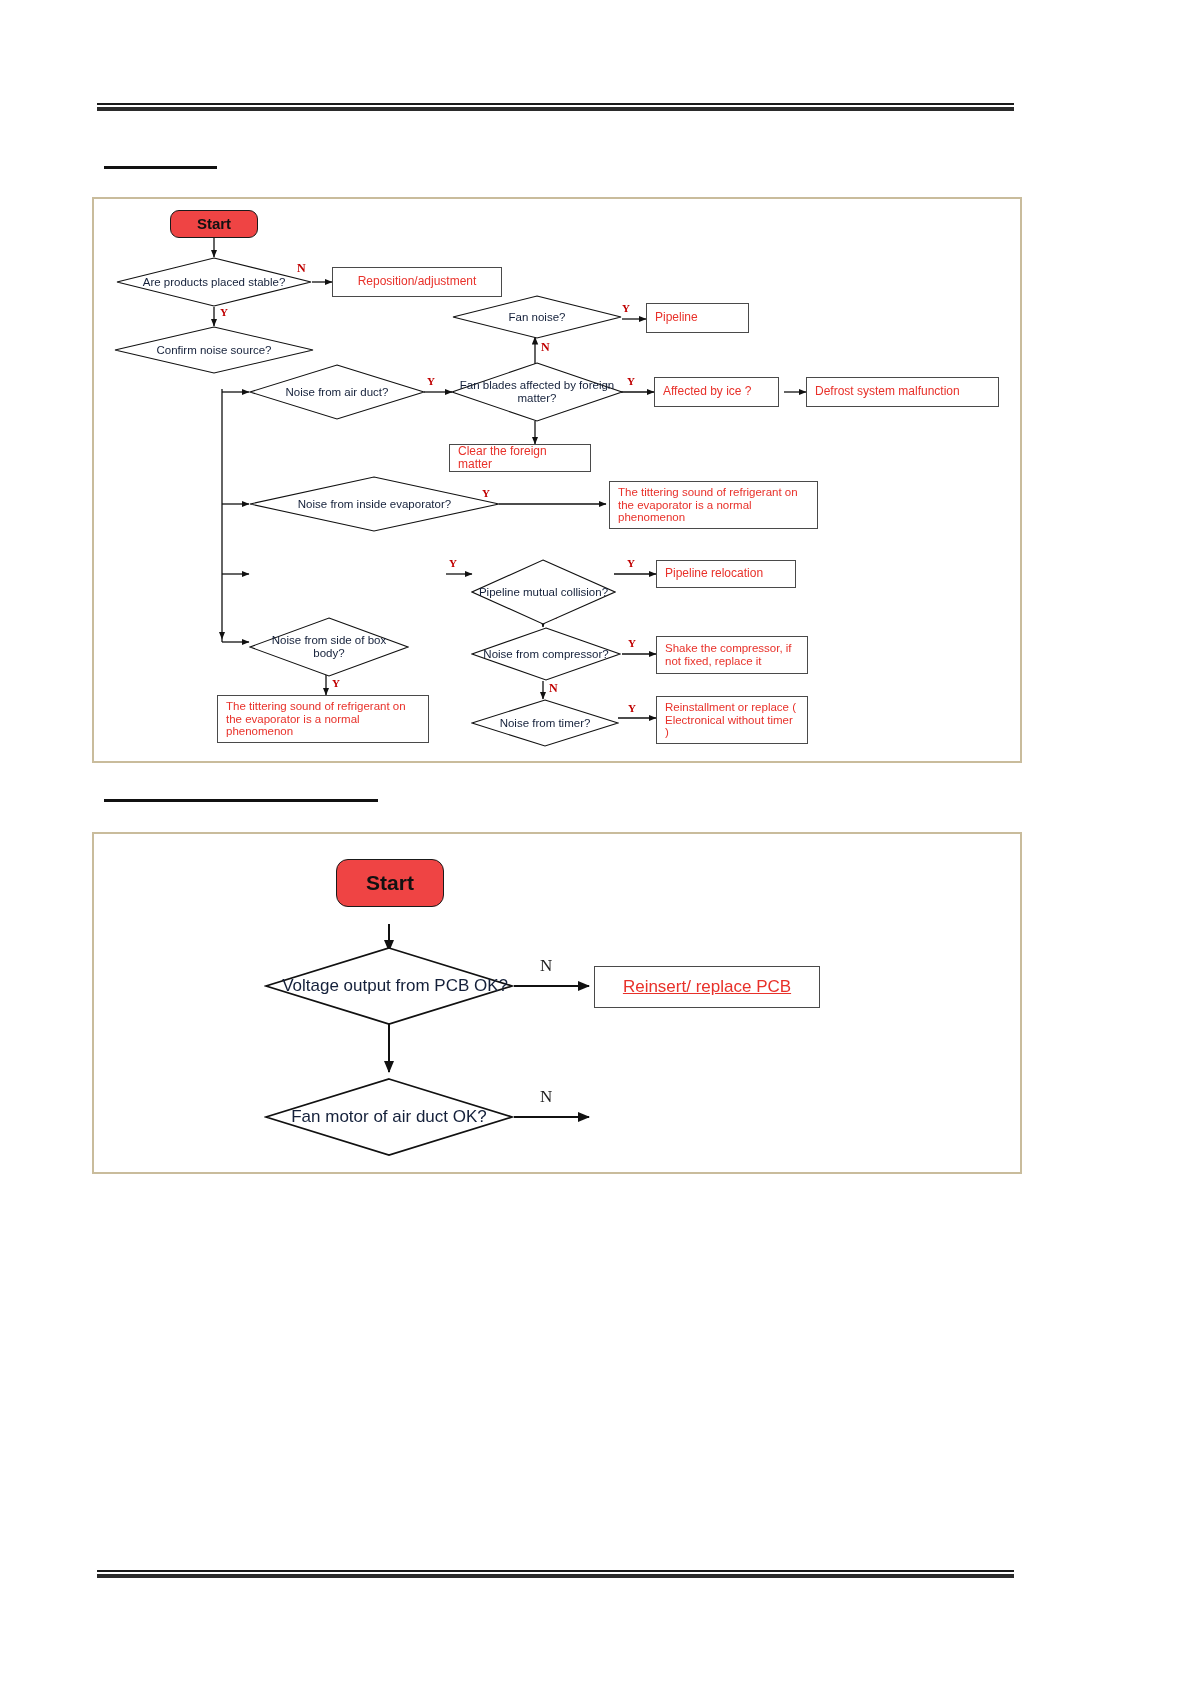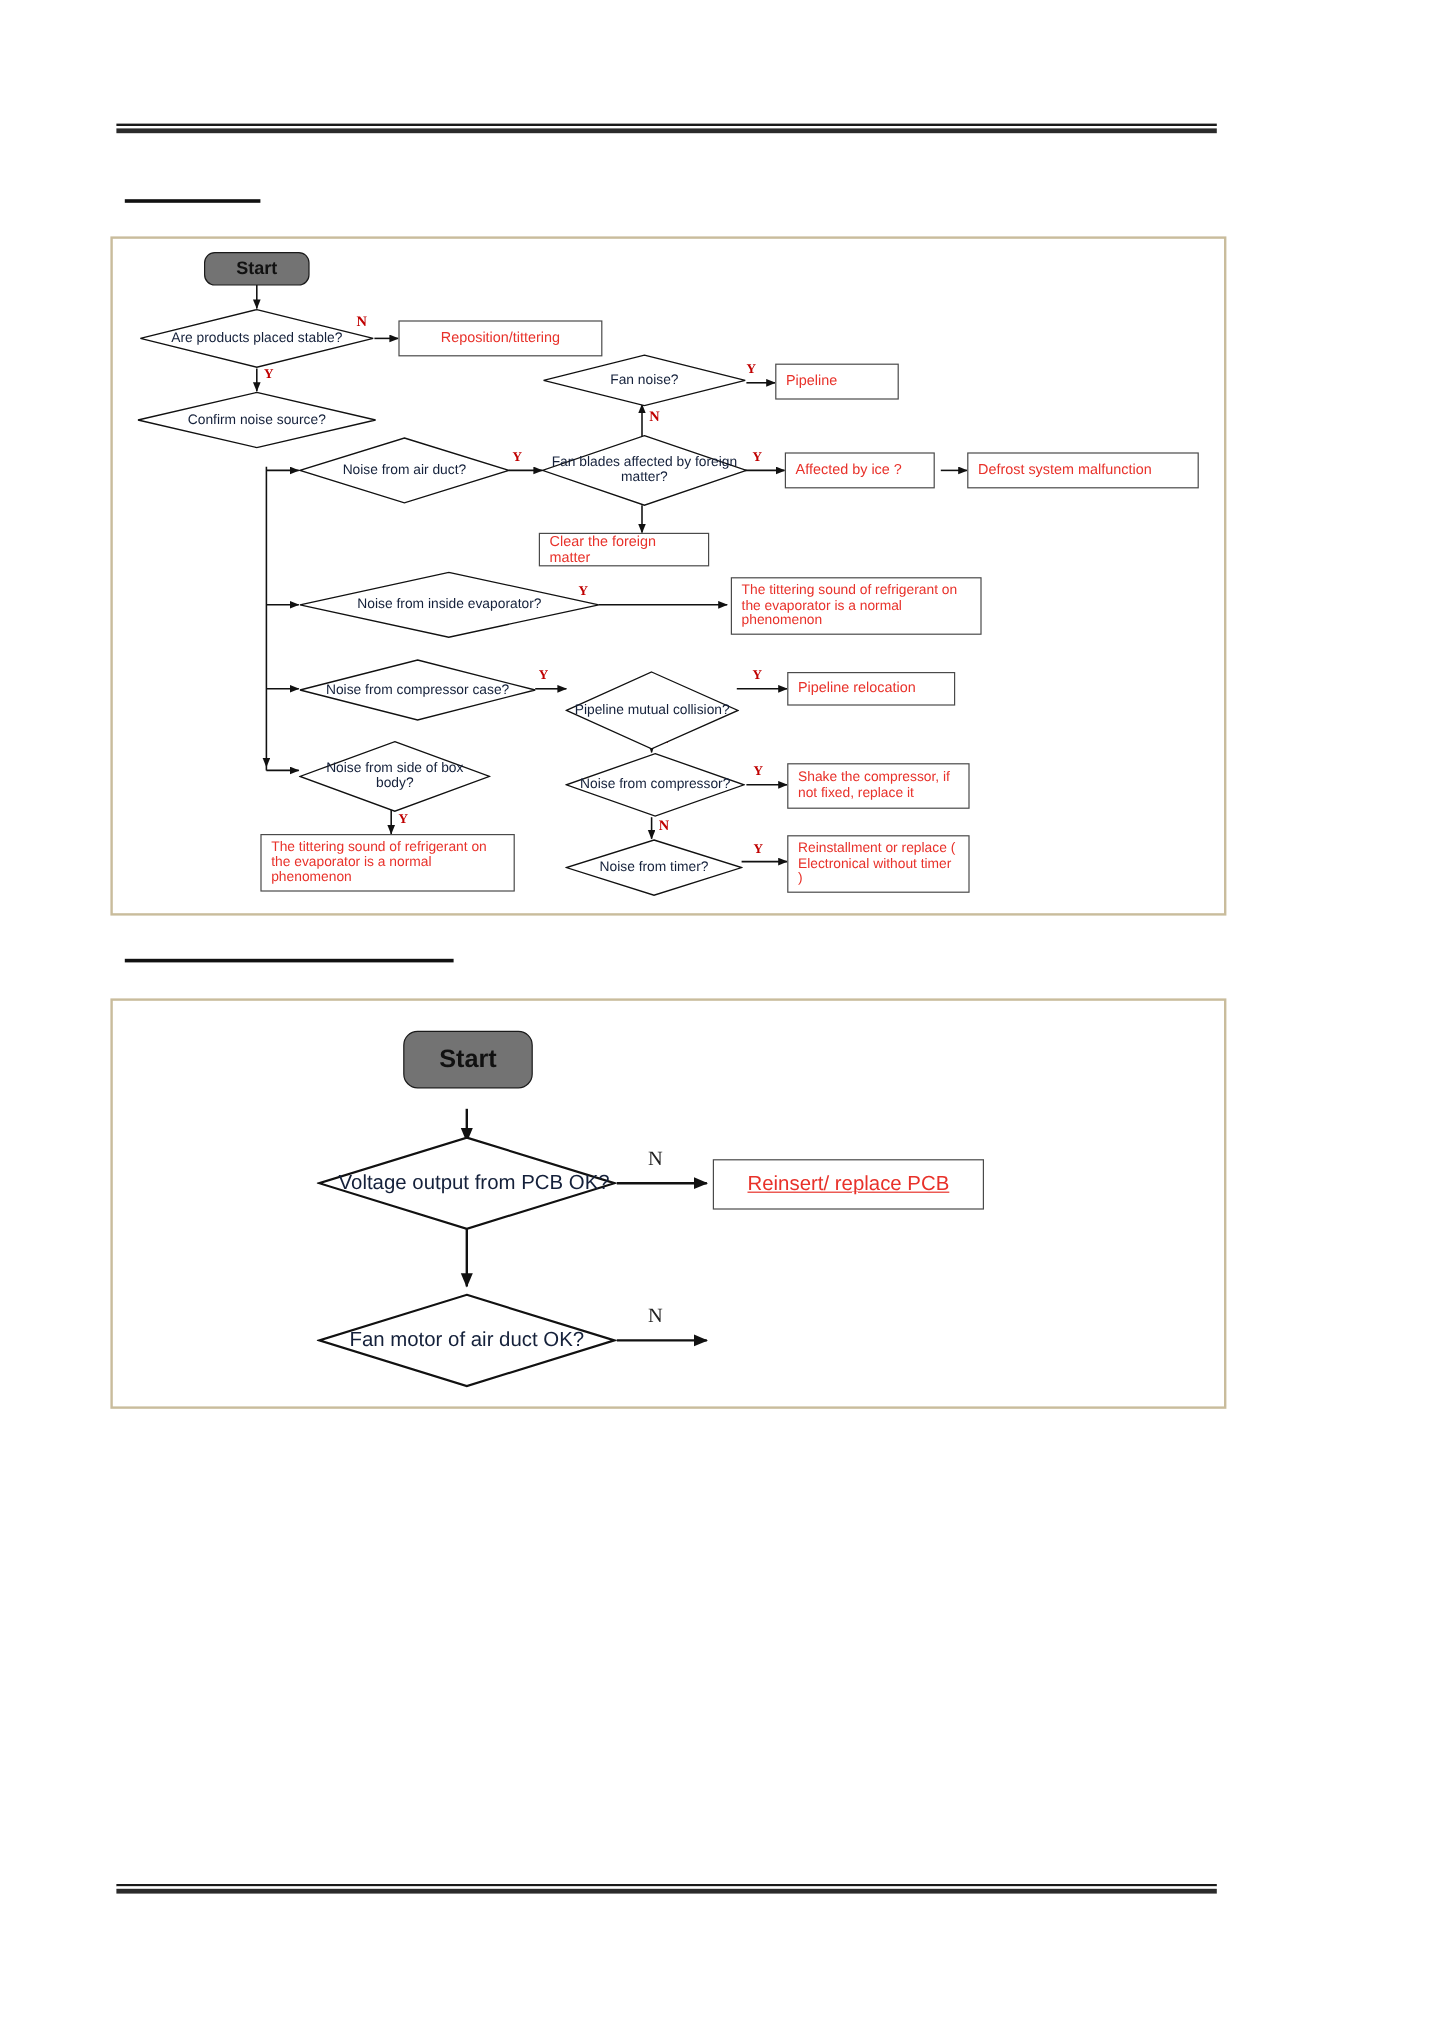--- a/index.html
+++ b/index.html
@@ -20,21 +20,21 @@
   .panel{position:absolute;border:2px solid #c9bc9c;background:#fff;}
 
   
   .wires{position:absolute;left:0;top:0;overflow:visible;}
 
   
   .node{position:absolute;box-sizing:border-box;display:flex;
         align-items:center;justify-content:center;text-align:center;
         line-height:1.12;}
 
-  .start{border:1.6px solid #1a1a1a;border-radius:9px;background:#737373;
+  .start{border:1.6px solid #1a1a1a;border-radius:9px;background:#ef4444;
          font-weight:bold;color:#111;}
 
   .diamond{color:#14203a;}
   .diamond .dtxt{position:relative;z-index:2;padding:0 6px;}
   .diamond .dshape{position:absolute;inset:0;z-index:1;}
 
   .abox{border:1.1px solid #4a4a4a;background:#fff;color:#e8312a;
         justify-content:flex-start;}
   .abox .btxt{padding:0 8px;text-align:left;width:100%;}
   .abox.ctr .btxt{text-align:center;}
@@ -126,21 +126,21 @@
     </div>
 
     <div class="node diamond" style="left:22px;top:58px;width:196px;height:50px;font-size:11.5px;">
       <svg class="dshape" viewBox="0 0 196 50" preserveAspectRatio="none">
         <polygon points="98,1 195,25 98,49 1,25" fill="#fff" stroke="#111" stroke-width="1.1"></polygon>
       </svg>
       <span class="dtxt">Are products placed stable?</span>
     </div>
 
     <div class="node abox ctr" style="left:238px;top:68px;width:170px;height:30px;font-size:12px;">
-      <span class="btxt">Reposition/tittering</span>
+      <span class="btxt">Reposition/adjustment</span>
     </div>
 
     <div class="node diamond" style="left:20px;top:127px;width:200px;height:48px;font-size:11.5px;">
       <svg class="dshape" viewBox="0 0 200 48" preserveAspectRatio="none">
         <polygon points="100,1 199,24 100,47 1,24" fill="#fff" stroke="#111" stroke-width="1.1"></polygon>
       </svg>
       <span class="dtxt">Confirm noise source?</span>
     </div>
 
     <div class="node diamond" style="left:155px;top:165px;width:176px;height:56px;font-size:11.5px;">
@@ -184,26 +184,20 @@
       <svg class="dshape" viewBox="0 0 251 56" preserveAspectRatio="none">
         <polygon points="125,1 250,28 125,55 1,28" fill="#fff" stroke="#111" stroke-width="1.1"></polygon>
       </svg>
       <span class="dtxt">Noise from inside evaporator?</span>
     </div>
 
     <div class="node abox" style="left:515px;top:282px;width:209px;height:48px;font-size:11.5px;">
       <span class="btxt">The tittering sound of refrigerant on the evaporator is a normal phenomenon</span>
     </div>
 
-    <div class="node diamond" style="left:155px;top:350px;width:198px;height:52px;font-size:11.5px;">
-      <svg class="dshape" viewBox="0 0 198 52" preserveAspectRatio="none">
-        <polygon points="99,1 197,26 99,51 1,26" fill="#fff" stroke="#111" stroke-width="1.1"></polygon>
-      </svg>
-      <span class="dtxt">Noise from compressor case?</span>
-    </div>
 
     <div class="node diamond" style="left:377px;top:360px;width:145px;height:66px;font-size:11.5px;">
       <svg class="dshape" viewBox="0 0 145 66" preserveAspectRatio="none">
         <polygon points="72,1 144,33 72,65 1,33" fill="#fff" stroke="#111" stroke-width="1.1"></polygon>
       </svg>
       <span class="dtxt">Pipeline mutual collision?</span>
     </div>
 
     <div class="node abox" style="left:562px;top:361px;width:140px;height:28px;font-size:12px;">
       <span class="btxt">Pipeline relocation</span>

